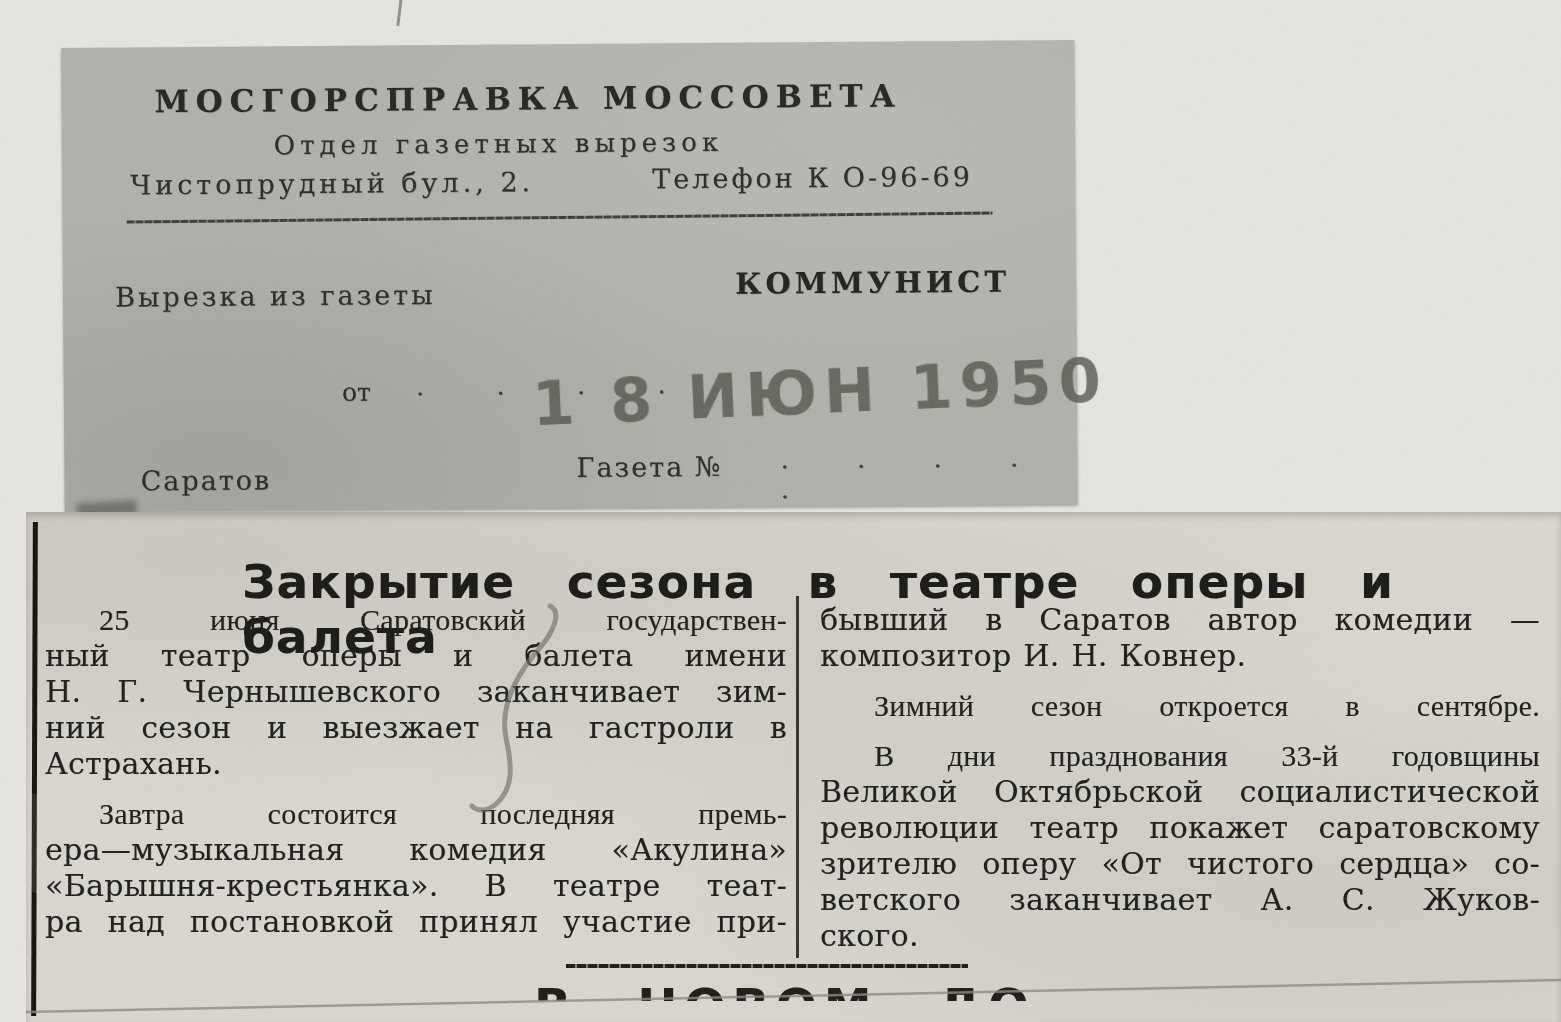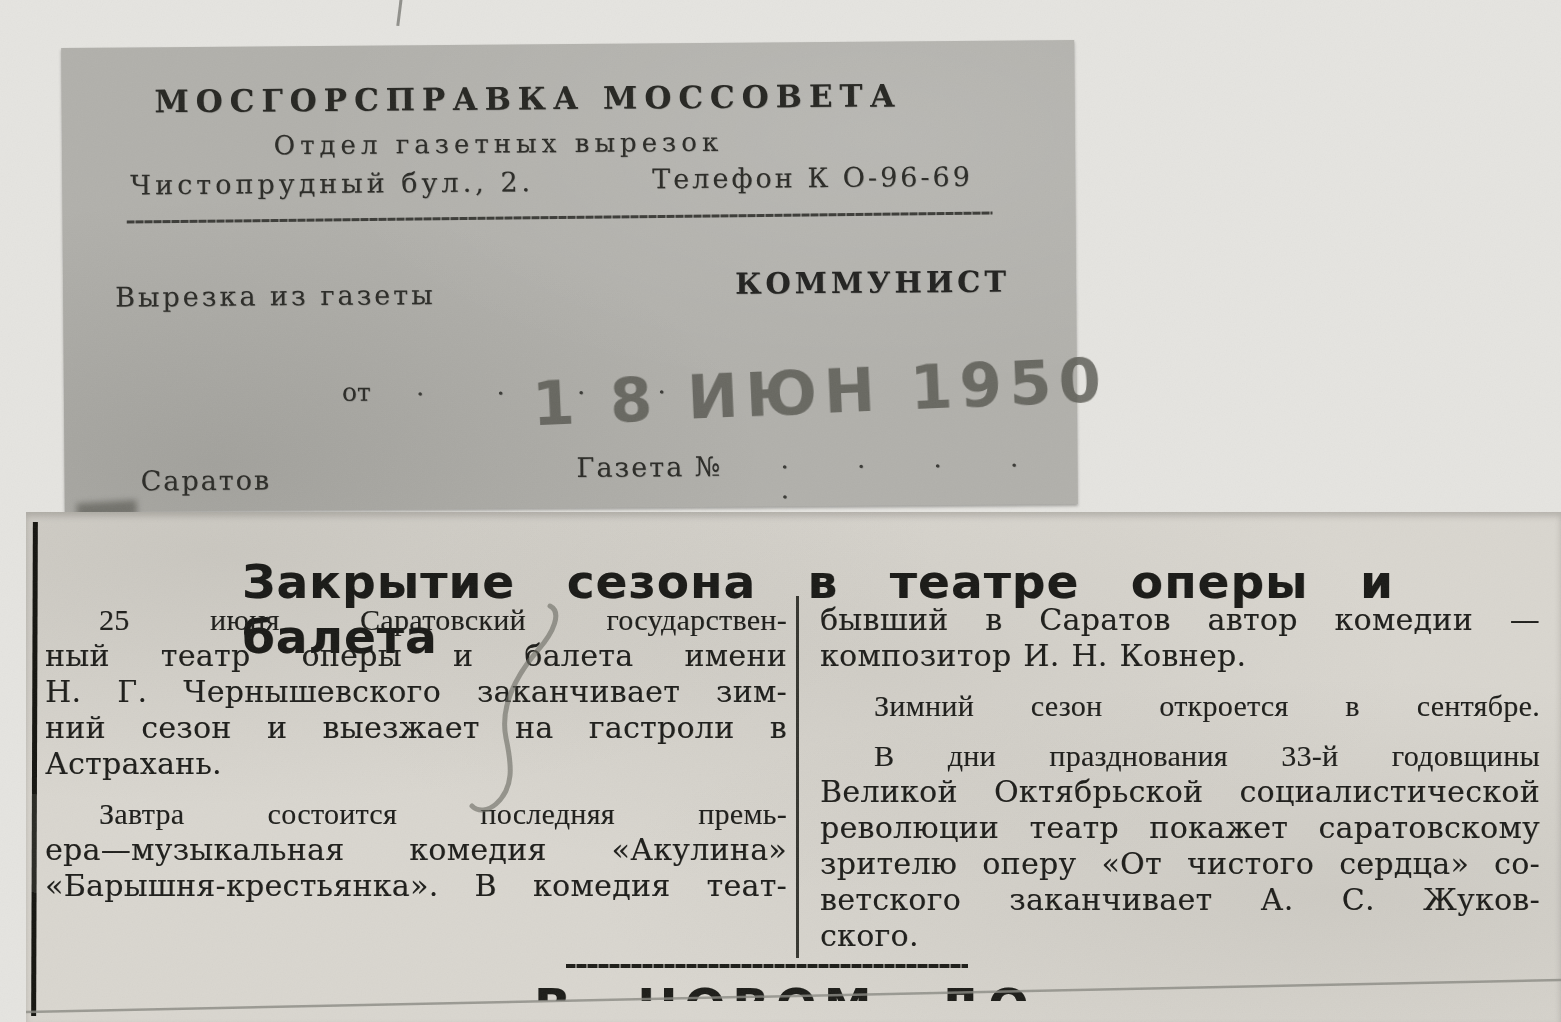--- a/index.html
+++ b/index.html
@@ -141,21 +141,22 @@
       <div class="para">
         <div class="ln ind">25 июня Саратовский государствен-</div>
         <div class="ln">ный театр оперы и балета имени</div>
         <div class="ln">Н. Г. Чернышевского заканчивает зим-</div>
         <div class="ln">ний сезон и выезжает на гастроли в</div>
         <div class="ln last">Астрахань.</div>
       </div>
       <div class="para">
         <div class="ln ind">Завтра состоится последняя премь-</div>
         <div class="ln">ера—музыкальная комедия «Акулина»</div>
-        <div class="ln">«Барышня-крестьянка». В комедия теат-</div>
+        <div class="ln">«Барышня-крестьянка». В театре теат-</div>
+        <div class="ln">ра над постановкой принял участие при-</div>
       </div>
     </div>
 
     <div class="colsep"></div>
 
     <div class="col col-right">
       <div class="para">
         <div class="ln">бывший в Саратов автор комедии —</div>
         <div class="ln last">композитор И. Н. Ковнер.</div>
       </div>

